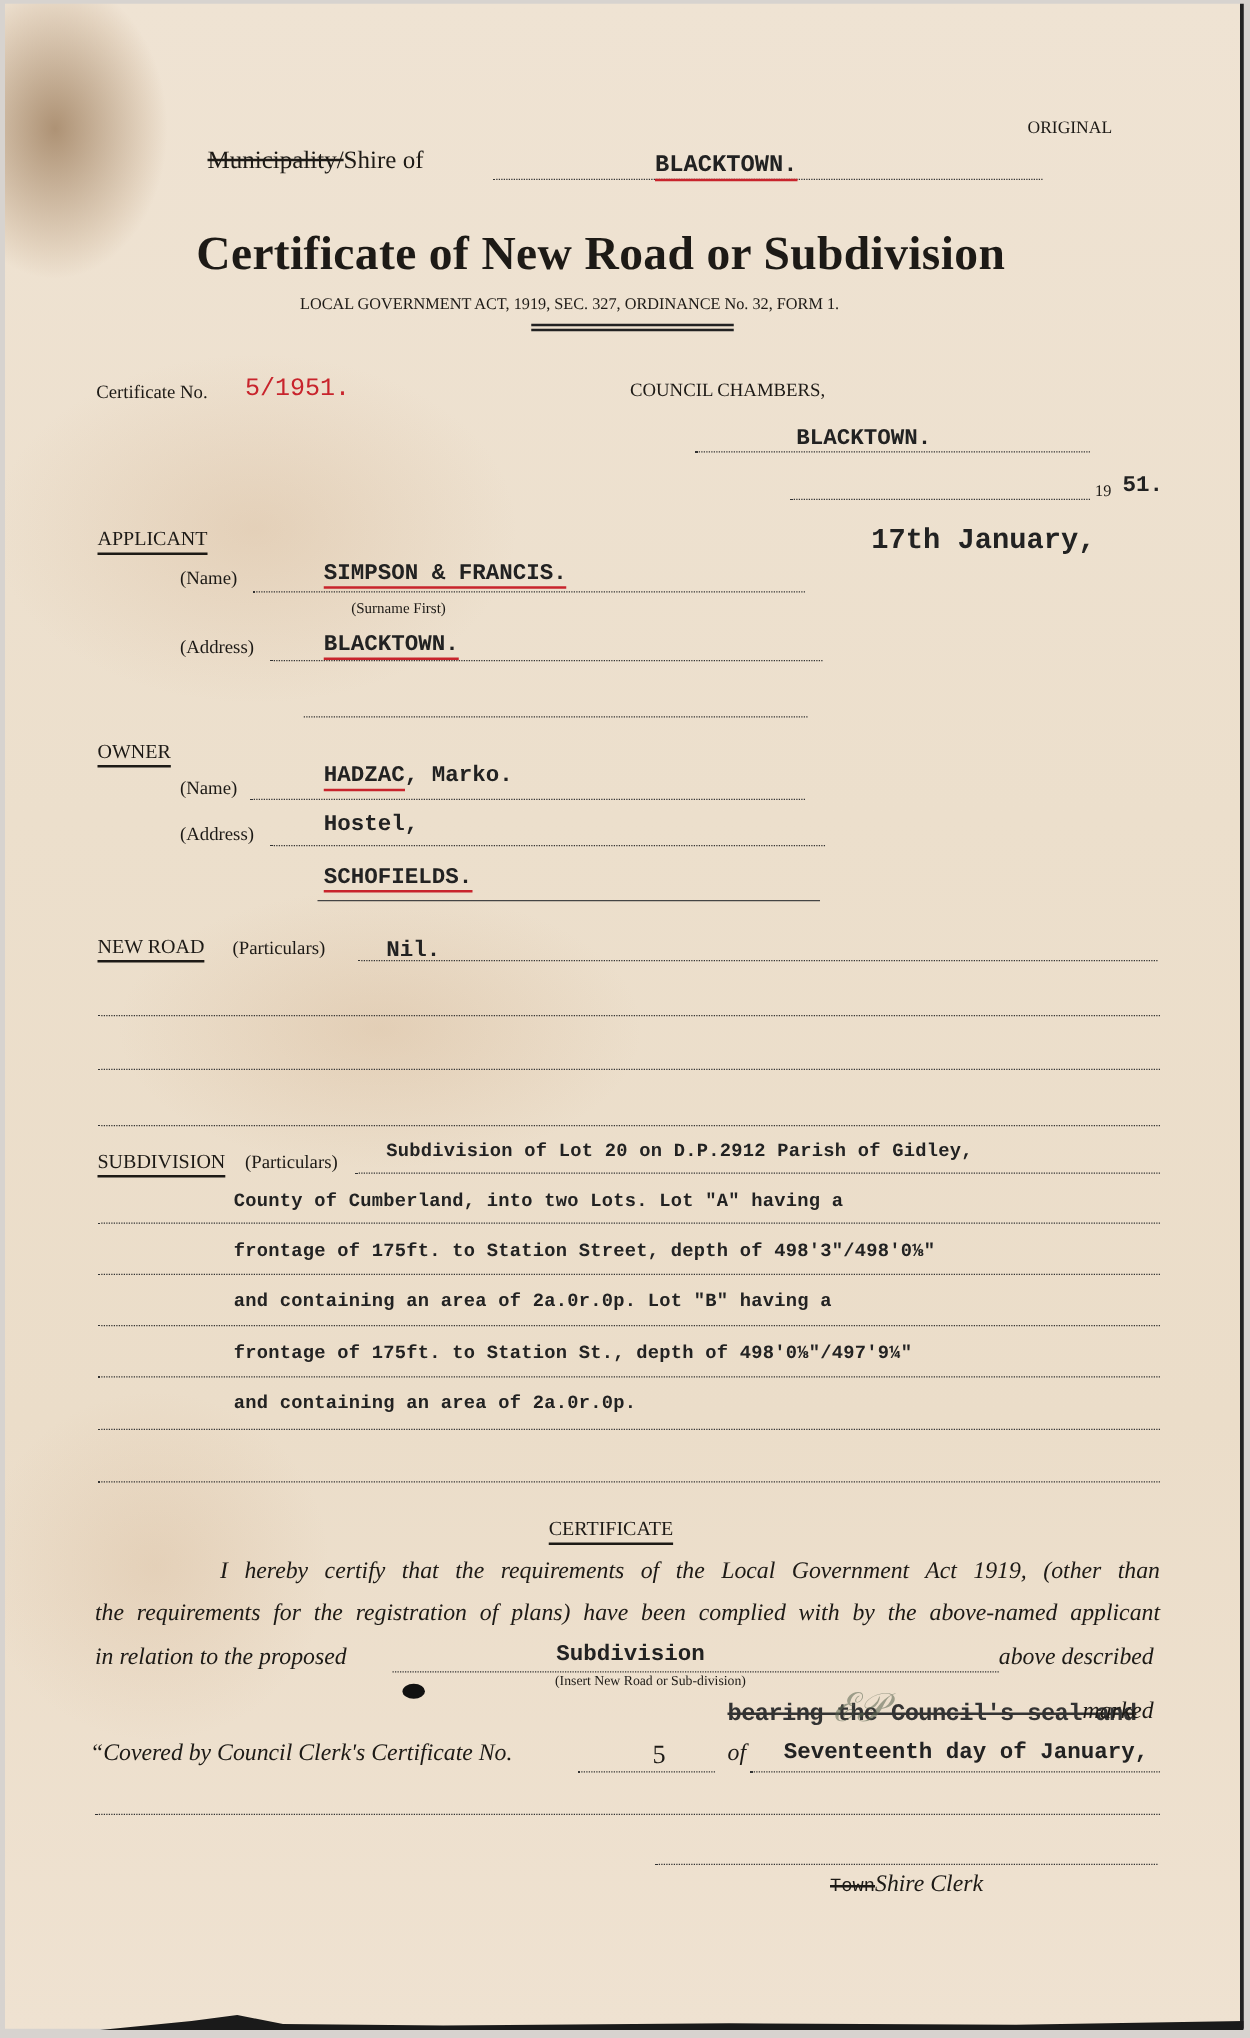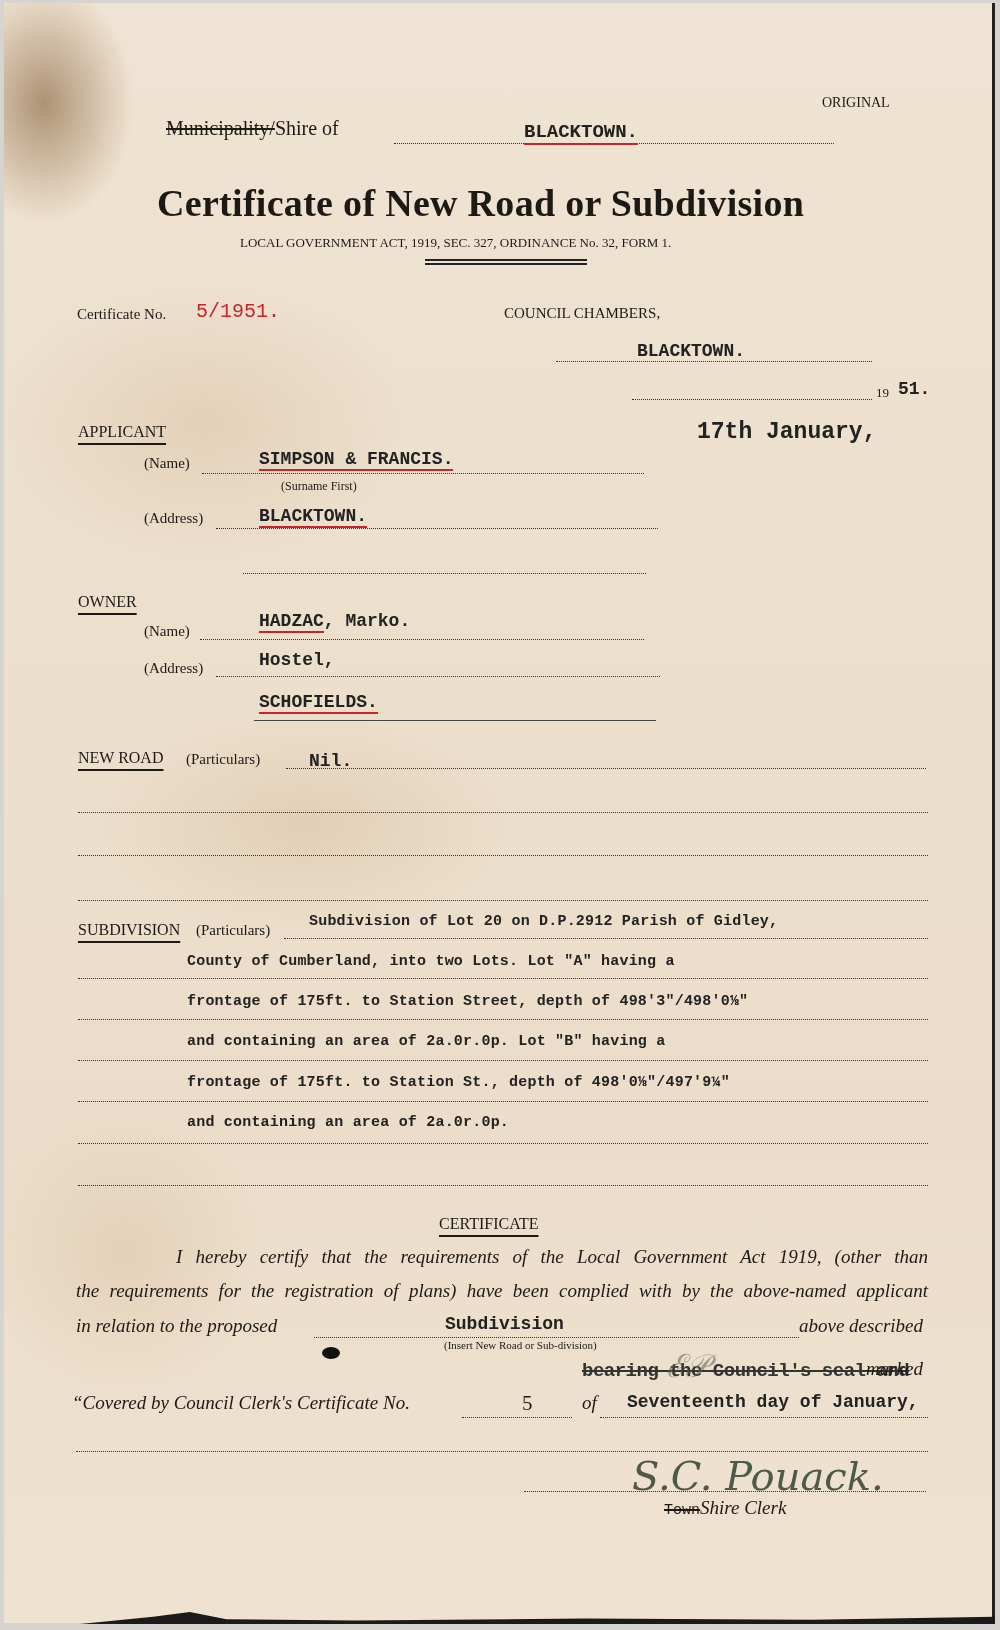--- a/index.html
+++ b/index.html
@@ -139,20 +139,19 @@
 
   <div class="abs italic" style="left:68px; top:1389px;">“Covered by Council Clerk's Certificate No.</div>
   <div class="dots" style="left:458px; top:1414px; width:110px;"></div>
   <div class="abs" style="left:518px; top:1388px; font-size:21px;">5</div>
   <div class="abs italic" style="left:578px; top:1389px;">of</div>
   <div class="dots" style="left:596px; top:1414px; width:328px;"></div>
   <div class="abs type" style="left:599px; top:1389px; font-size:18px;margin-left:24px;">Seventeenth day of January,</div>
 
   <div class="dots" style="left:72px; top:1448px; width:852px;"></div>
 
-  <div class="abs" style="left:628px; top:1450px; font-size:40px; font-style:italic; color:#4e5a48; font-family:'DejaVu Serif', serif;">S.C. Pouack.</div>
   <div class="dots" style="left:520px; top:1488px; width:402px;"></div>
   <div class="abs italic" style="left:660px; top:1494px;">
     <span class="strike" style="font-family:'Liberation Mono', monospace; font-style:normal; font-size:15px;">Town</span><span>Shire Clerk</span>
   </div>
 </div>
 
 <div class="bottom-edge"></div>
 
 </body></html>

